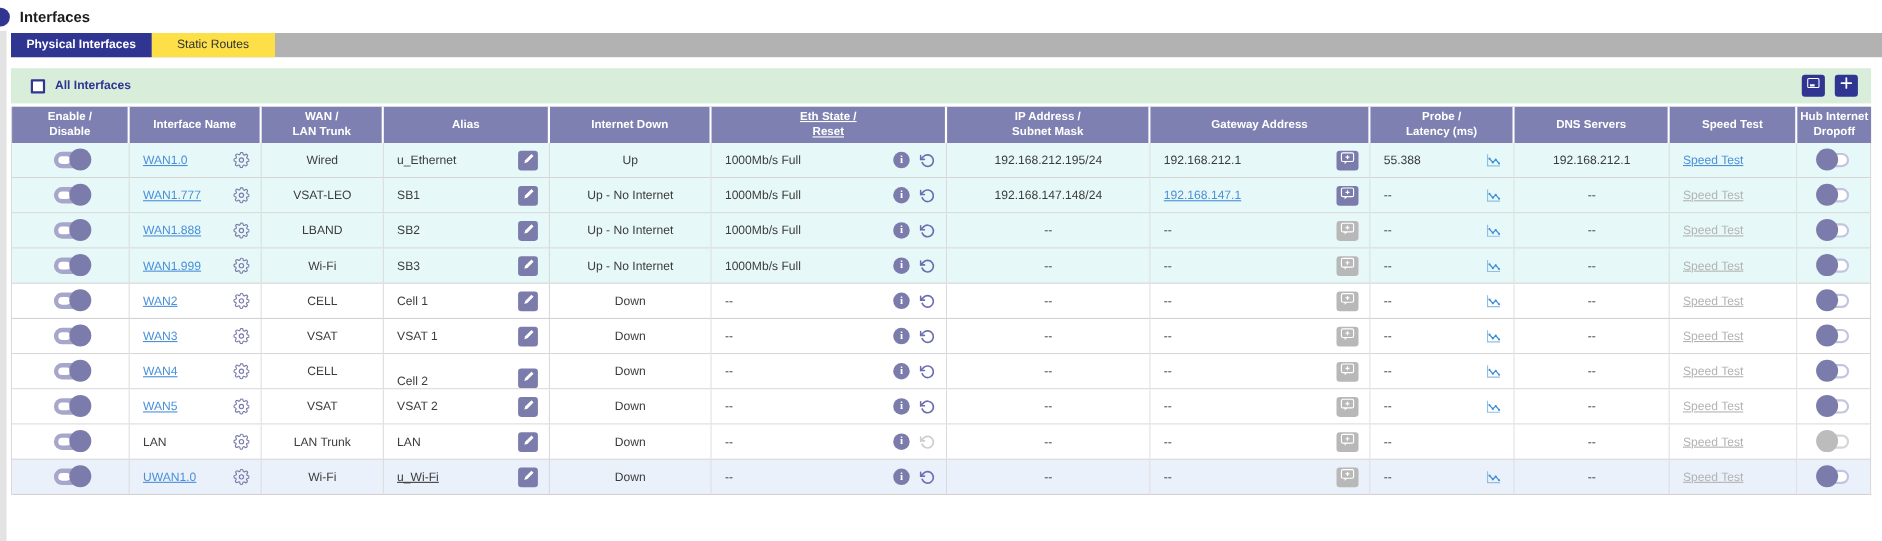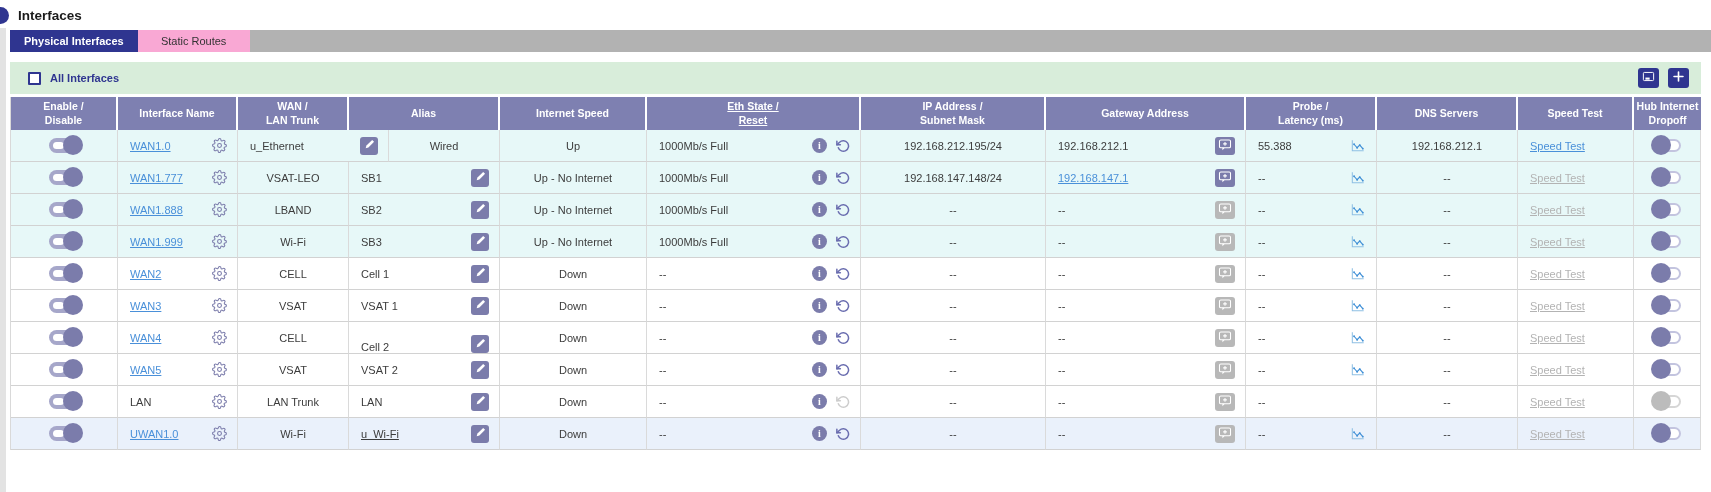--- a/index.html
+++ b/index.html
@@ -12,21 +12,21 @@
 
   
   .title-row { position:relative; height:30px; display:flex; align-items:center; overflow:hidden; }
   .title-dot { position:absolute; left:-8px; top:7px; width:17px; height:17px; border-radius:50%; background:#2f3590; }
   .page-title { margin-left:18px; font-size:13.5px; font-weight:bold; color:#1b1b1b; }
 
   
   .tabbar { margin-left:10px; height:22px; background:#b2b2b2; display:flex; }
   .tab { height:22px; display:flex; align-items:center; justify-content:center; font-size:11px; padding:0 14px; min-width:112px; cursor:pointer; }
   .tab.active { background:#2f3590; color:#ffffff; font-weight:bold; }
-  .tab.inactive { background:#f9a8d4; color:#333333;text-align:center; }
+  .tab.inactive { background:#fde047; color:#333333;text-align:center; }
 
   
   .greenbar { margin:10px 10px 3px 10px; height:32px; background:#d8edda; display:flex; align-items:center; padding:0 12px 0 18px; }
   .chk { width:13px; height:13px; border:2px solid #2f3590; background:#fff; border-radius:1px; display:inline-block; cursor:pointer; }
   .chk-label { margin-left:9px; font-size:11px; font-weight:bold; color:#2f3590; }
   .greenbar .spacer { flex:1; }
   .tool-btn { width:21px; height:20px; border-radius:3px; background:#2f3590; display:flex; align-items:center; justify-content:center; margin-left:9px; cursor:pointer; }
 
   
   .tbl { margin:0 10px; border-left:1px solid #d9d9d9; }
@@ -118,21 +118,21 @@
         <span>Interface Name</span>
       </div>
       <div class="th" style="flex: 0 0 111px;">
         <span>WAN /</span>
         <span>LAN Trunk</span>
       </div>
       <div class="th" style="flex: 0 0 151px;">
         <span>Alias</span>
       </div>
       <div class="th" style="flex: 0 0 147px;">
-        <span>Internet Speed</span>
+        <span>Internet Down</span>
       </div>
       <div class="th" style="flex: 0 0 214px; text-decoration: underline;">
         <span>Eth State /</span>
         <span>Reset</span>
       </div>
       <div class="th" style="flex: 0 0 185px;">
         <span>IP Address /</span>
         <span>Subnet Mask</span>
       </div>
       <div class="th" style="flex: 0 0 200px;">
@@ -163,30 +163,30 @@
         </div>
         <div class="td c-split" style="flex: 0 0 120px;">
           <span class="lnk">WAN1.0</span>
           <span class="gear">
             <svg width="15" height="15" viewBox="0 0 24 24" fill="none" stroke="#7b7cab" stroke-width="1.7">
               <circle cx="12" cy="12" r="3.1"></circle>
               <path d="M19.4 15a1.7 1.7 0 0 0 .34 1.87l.06.06a2.07 2.07 0 1 1-2.93 2.93l-.06-.06a1.7 1.7 0 0 0-1.87-.34 1.7 1.7 0 0 0-1.03 1.56V21a2.07 2.07 0 1 1-4.14 0v-.09a1.7 1.7 0 0 0-1.11-1.56 1.7 1.7 0 0 0-1.87.34l-.06.06a2.07 2.07 0 1 1-2.93-2.93l.06-.06a1.7 1.7 0 0 0 .34-1.87 1.7 1.7 0 0 0-1.56-1.03H3a2.07 2.07 0 1 1 0-4.14h.09a1.7 1.7 0 0 0 1.56-1.11 1.7 1.7 0 0 0-.34-1.87l-.06-.06a2.07 2.07 0 1 1 2.93-2.93l.06.06a1.7 1.7 0 0 0 1.87.34h.08a1.7 1.7 0 0 0 1.03-1.56V3a2.07 2.07 0 1 1 4.14 0v.09a1.7 1.7 0 0 0 1.03 1.56 1.7 1.7 0 0 0 1.87-.34l.06-.06a2.07 2.07 0 1 1 2.93 2.93l-.06.06a1.7 1.7 0 0 0-.34 1.87v.08a1.7 1.7 0 0 0 1.56 1.03H21a2.07 2.07 0 1 1 0 4.14h-.09a1.7 1.7 0 0 0-1.51 1.03z"></path>
             </svg>
           </span>
         </div>
+        <div class="td c-center" style="flex: 0 0 111px;">
+          <span>Wired</span>
+        </div>
         <div class="td c-split" style="flex: 0 0 151px;">
           <span>u_Ethernet</span>
           <span class="icon-btn purple" style="width: 18px; height: 18px;">
             <span><svg width="11" height="11" viewBox="0 0 12 12">
                 <path d="M1.8 10.2l.9-3L8.9 1 11 3.1 4.8 9.3l-3 .9z" fill="#fff"></path>
               </svg></span>
           </span>
-        </div>
-        <div class="td c-center" style="flex: 0 0 111px;">
-          <span>Wired</span>
         </div>
         <div class="td c-center" style="flex: 0 0 147px;">
           <span>Up</span>
         </div>
         <div class="td c-split" style="flex: 0 0 214px;">
           <span>1000Mb/s Full</span>
           <span class="icon-group">
             <span class="info-i">i</span>
             <span class="reset">
               <svg width="14" height="14" viewBox="0 0 24 24" fill="none" stroke="currentColor" stroke-width="2.6" stroke-linecap="round" stroke-linejoin="round">

